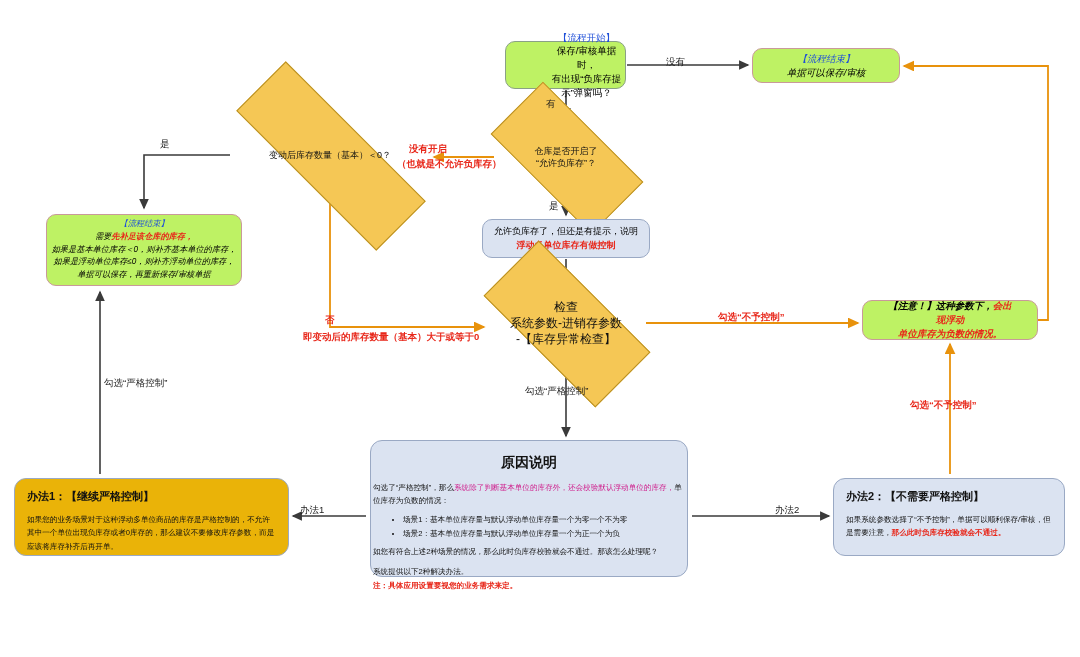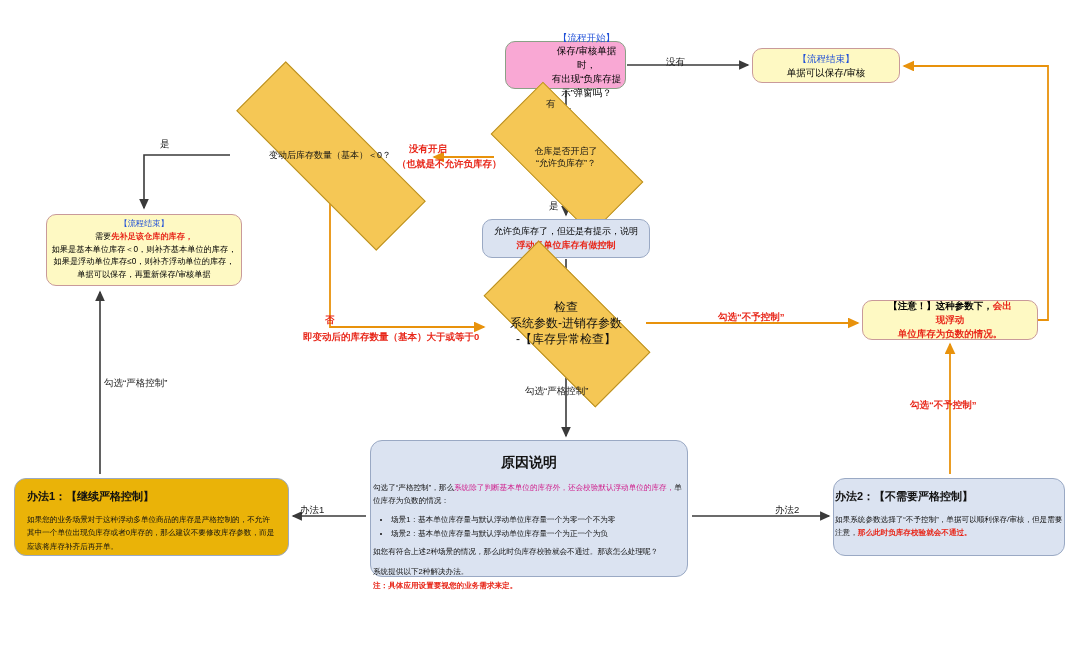--- a/index.html
+++ b/index.html
@@ -17,22 +17,22 @@
 
   .node{position:absolute;box-sizing:border-box;}
 
   
   .rrect{
     border-radius:10px;
     border:1px solid #7f7f7f;
     display:flex;flex-direction:column;align-items:center;justify-content:center;
     text-align:center;
   }
-  .green{background:#f9a8d4;border-color:#8aa186;padding-left:42px;}
-  .pink{background:#fef9c3;border-color:#c99a9a;}
+  .green{background:#bef264;border-color:#8aa186;padding-left:42px;}
+  .pink{background:#bef264;border-color:#c99a9a;font-style:italic;}
   .blue{background:#dbe3f1;border-color:#9aa9c4;}
 
   
   .diamond{
     position:absolute;
     display:flex;align-items:center;justify-content:center;
   }
   .diamond .dshape{
     position:absolute;left:0;top:0;width:100%;height:100%;
     background:#f5c755;
@@ -61,24 +61,24 @@
   #n-start{left:505px;top:41px;width:121px;height:48px;font-size:9.5px;line-height:1.45;}
   #n-end{left:752px;top:48px;width:148px;height:35px;font-size:9.5px;line-height:1.45;}
   #n-allowneg{left:482px;top:219px;width:168px;height:39px;font-size:9px;line-height:1.5;padding:0 4px;}
   #n-needstock{left:46px;top:214px;width:196px;height:72px;font-size:8.2px;line-height:1.55;padding:0 4px;}
   #n-warn{left:862px;top:300px;width:176px;height:40px;font-size:9.5px;line-height:1.5;padding:0 21px;}
 
   #n-reason{left:370px;top:440px;width:318px;height:137px;border-radius:12px;border:1px solid #9aa9c4;background:#dbe3f1;padding:10px 2px;box-sizing:border-box;}
   #n-reason .rtitle{text-align:center;font-size:14px;font-weight:bold;color:#111;margin:3px 0 9px;}
   #n-reason .rbody{font-size:7.6px;line-height:1.75;color:#111;}
   #n-reason ul{margin:5px 0 5px 0;padding-left:14px;}
-  #n-reason li{margin:1px 4px;}
+  #n-reason li{margin:1px 16px;}
 
   #n-m1{left:14px;top:478px;width:275px;height:78px;border-radius:12px;border:1px solid #9aa9c4;background:#eab308;padding:10px 12px;box-sizing:border-box;}
-  #n-m2{left:833px;top:478px;width:232px;height:78px;border-radius:12px;border:1px solid #9aa9c4;background:#dbe3f1;padding:10px 1px;box-sizing:border-box;}
+  #n-m2{left:833px;top:478px;width:232px;height:78px;border-radius:12px;border:1px solid #9aa9c4;background:#dbe3f1;padding:10px 12px;box-sizing:border-box;}
   .mtitle{font-size:11px;font-weight:bold;color:#111;margin-bottom:9px;}
   .mbody{font-size:7.6px;line-height:1.75;color:#111;}
 
   #d-wh{left:496px;top:121px;width:140px;height:72px;}
   #d-wh .dtxt{font-size:9px;}
   #d-qty{left:232px;top:121px;width:196px;height:68px;}
   #d-qty .dtxt{font-size:9px;}
   #d-chk{left:488px;top:285px;width:156px;height:76px;}
   #d-chk .dtxt{font-size:12px;}
 </style>

